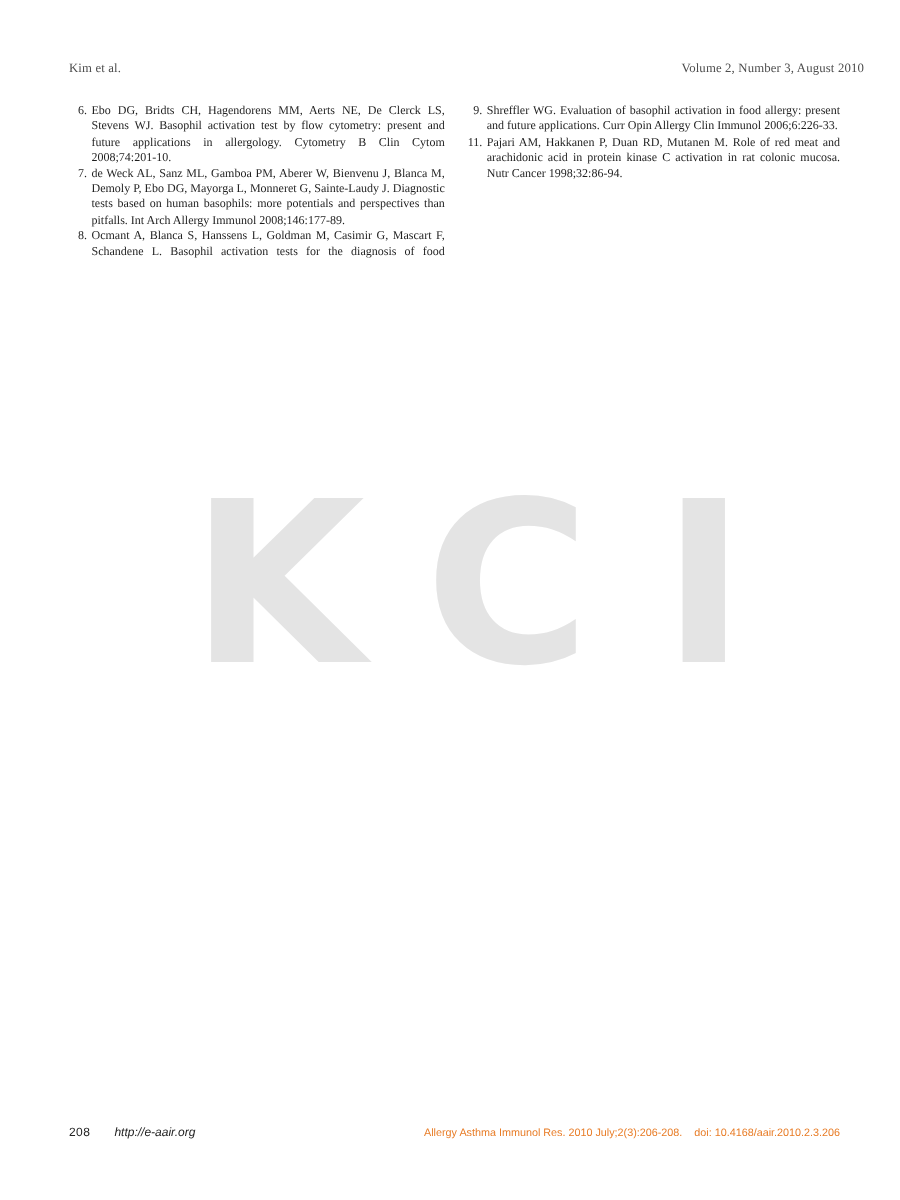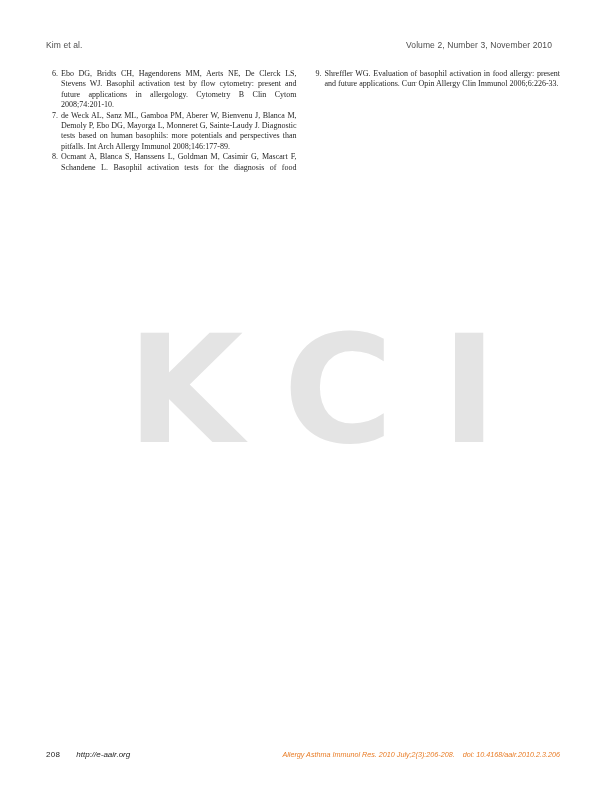--- a/index.html
+++ b/index.html
@@ -10,26 +10,26 @@
     background: #ffffff;
     overflow: hidden;
     font-family: "Liberation Serif", serif;
     color: #222222;
   }
 
   
   .header {
     position: absolute;
     left: 46px;
-    right: 48px;
+    right: 24px;
     top: 40px;
     display: flex;
     justify-content: space-between;
     align-items: baseline;
-    font-family: Liberation Sans, sans-serif;
+    font-family: Liberation Serif, serif;
     font-size: 8.5px;
     color: #4d4d4d;
     letter-spacing: 0.1px;
   }
 
   
   .content {
     position: absolute;
     left: 46px;
     top: 69px;
@@ -84,31 +84,31 @@
     top: 750px;
     display: flex;
     align-items: baseline;
     font-family: "Liberation Sans", sans-serif;
     font-size: 8px;
     color: #222222;
   }
   .footer .page-num { margin-right: 16px; letter-spacing: 0.3px; text-align: center; }
   .footer .journal-url { color: #222222; text-decoration: none; font-style: italic; }
   .footer .spacer { flex: 1; }
-  .footer .cite-group { font-size: 7.2px; white-space: nowrap; font-style: italic; }
+  .footer .cite-group { font-size: 7.2px; white-space: nowrap; }
   .footer .doi { margin-left: 8px; }
 </style>
 </head>
 <body>
 
 <div class="page">
 
   <div class="header">
     <span>Kim et al.</span>
-    <span>Volume 2, Number 3, November 2010</span>
+    <span>Volume 2, Number 3, August 2010</span>
   </div>
 
   <div class="content">
     <div class="col">
       <div class="ref">
         <span class="ref-num">6.</span>
         <span class="ref-text">Ebo DG, Bridts CH, Hagendorens MM, Aerts NE, De Clerck LS, Stevens WJ. Basophil activation test by flow cytometry: present and future applications in allergology. Cytometry B Clin Cytom 2008;74:201-10.</span>
       </div>
       <div class="ref">
         <span class="ref-num">7.</span>
@@ -117,20 +117,24 @@
       <div class="ref">
         <span class="ref-num">8.</span>
         <span class="ref-text fill">Ocmant A, Blanca S, Hanssens L, Goldman M, Casimir G, Mascart F, Schandene L. Basophil activation tests for the diagnosis of food</span>
       </div>
     </div>
     <div class="col">
       <div class="ref">
         <span class="ref-num">9.</span>
         <span class="ref-text">Shreffler WG. Evaluation of basophil activation in food allergy: present and future applications. Curr Opin Allergy Clin Immunol 2006;6:226-33.</span>
       </div>
+      <div class="ref">
+        <span class="ref-num">11.</span>
+        <span class="ref-text">Pajari AM, Hakkanen P, Duan RD, Mutanen M. Role of red meat and arachidonic acid in protein kinase C activation in rat colonic mucosa. Nutr Cancer 1998;32:86-94.</span>
+      </div>
     </div>
   </div>
 
   <div class="watermark" style="color: rgb(228, 228, 228);">
     <span class="wm-letter">K</span>
     <span class="wm-letter wm-c">C</span>
     <span class="wm-letter wm-i">I</span>
   </div>
 
   <div class="footer">

